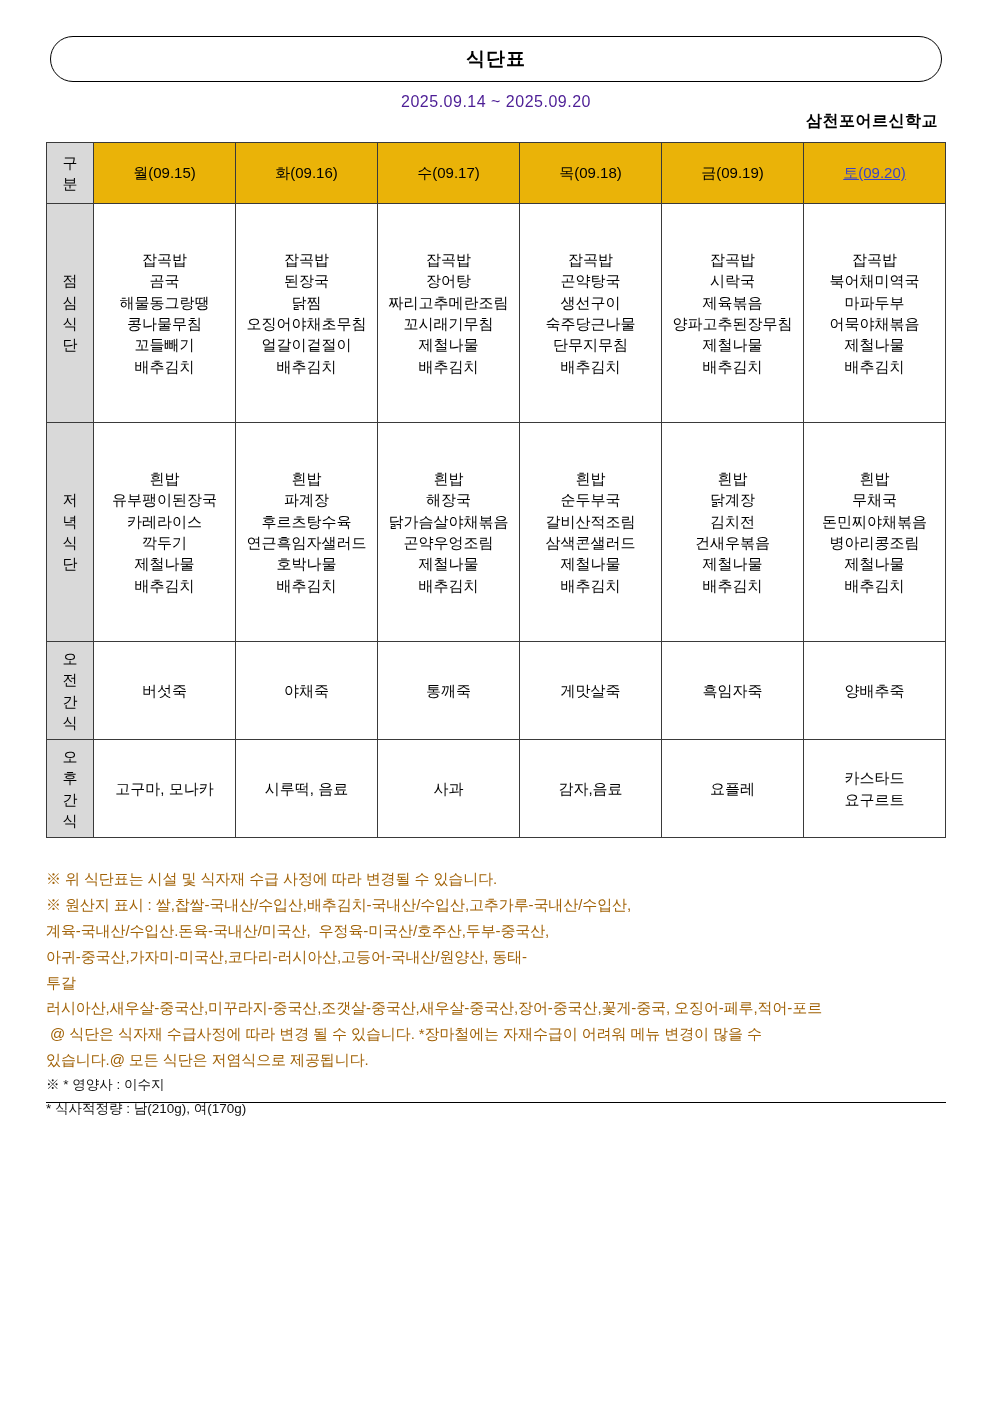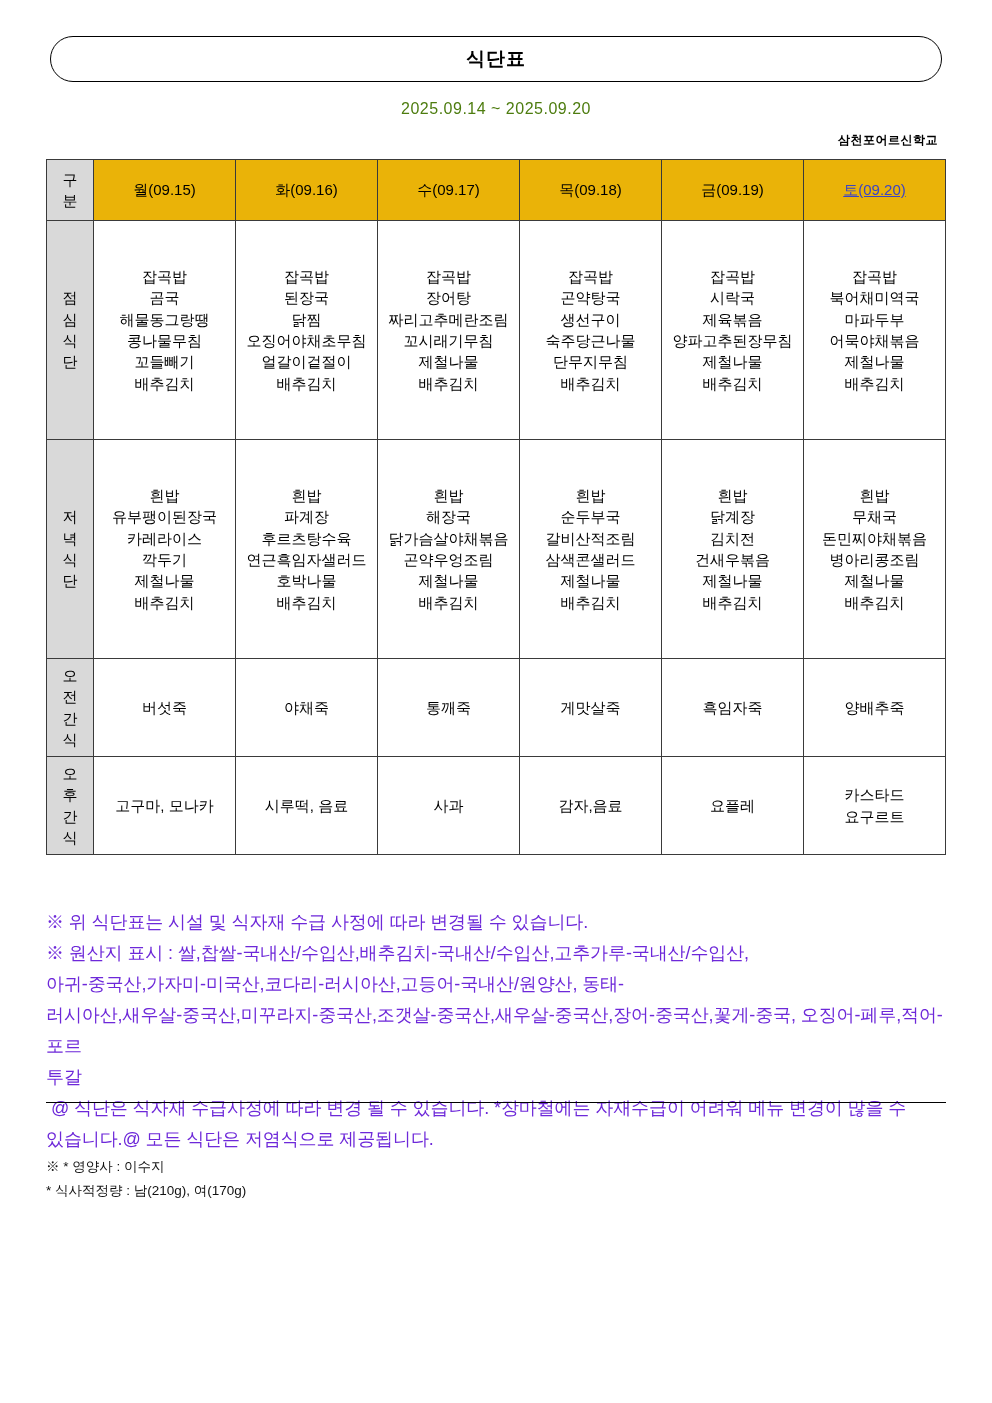--- a/index.html
+++ b/index.html
@@ -29,29 +29,28 @@
     align-items: center;
     justify-content: center;
     font-size: 19px;
     font-weight: bold;
     letter-spacing: 1px;
     margin: 0 4px;
   }
   .date-range {
     text-align: center;
     font-size: 16px;
-    margin-top: 18px;
-    color: #4d7c0f;
+    margin-top: 11px;
+    color: #4c1d95;
     letter-spacing: 0.5px;
   }
   .school-name {
     text-align: right;
-    font-size: 12px;
+    font-size: 16px;
     font-weight: bold;
-    margin-top: 14px;
     padding-right: 8px;
     letter-spacing: 0.5px;
   }
   table.menu {
     border-collapse: collapse;
     width: 900px;
     margin-top: 10px;
     table-layout: fixed;
   }
   table.menu td, table.menu th {
@@ -79,24 +78,24 @@
   }
   thead td.sat { color: #3b44c6; text-decoration: underline; }
   .row-lunch td.cell, .row-dinner td.cell {
     height: 206px;
     vertical-align: middle;
   }
   .row-snack-am td.cell { height: 72px; }
   .row-snack-pm td.cell { height: 78px; }
   .cell .line { display: block; }
   .notes {
-    margin-top: 52px;
-    font-size: 18px;
+    margin-top: 28px;
+    font-size: 15px;
     line-height: 1.72;
-    color: #6d28d9;
+    color: #a16207;
     letter-spacing: -0.1px;
   }
   .notes .nline { display: block; white-space: pre-wrap; }
   .footer-info {
     font-size: 13.5px;
     line-height: 1.8;
     color: #111;
   }
   .bottom-rule {
     position: absolute;
@@ -275,23 +274,24 @@
             <span class="line">카스타드</span>
             <span class="line">요구르트</span>
           </td>
       </tr>
     </tbody>
   </table>
 
   <div class="notes">
     <span class="nline">※ 위 식단표는 시설 및 식자재 수급 사정에 따라 변경될 수 있습니다.</span>
     <span class="nline">※ 원산지 표시 : 쌀,찹쌀-국내산/수입산,배추김치-국내산/수입산,고추가루-국내산/수입산,</span>
+    <span class="nline">계육-국내산/수입산.돈육-국내산/미국산,  우정육-미국산/호주산,두부-중국산,</span>
     <span class="nline">아귀-중국산,가자미-미국산,코다리-러시아산,고등어-국내산/원양산, 동태-</span>
+    <span class="nline">투갈</span>
     <span class="nline">러시아산,새우살-중국산,미꾸라지-중국산,조갯살-중국산,새우살-중국산,장어-중국산,꽃게-중국, 오징어-페루,적어-포르</span>
-    <span class="nline">투갈</span>
     <span class="nline"> @ 식단은 식자재 수급사정에 따라 변경 될 수 있습니다. *장마철에는 자재수급이 어려워 메뉴 변경이 많을 수</span>
     <span class="nline">있습니다.@ 모든 식단은 저염식으로 제공됩니다.</span>
   </div>
 
   <div class="footer-info">
     <div>※ * 영양사 : 이수지</div>
     <div>* 식사적정량 : 남(210g),  여(170g)</div>
   </div>
 
   <div class="bottom-rule"></div>

